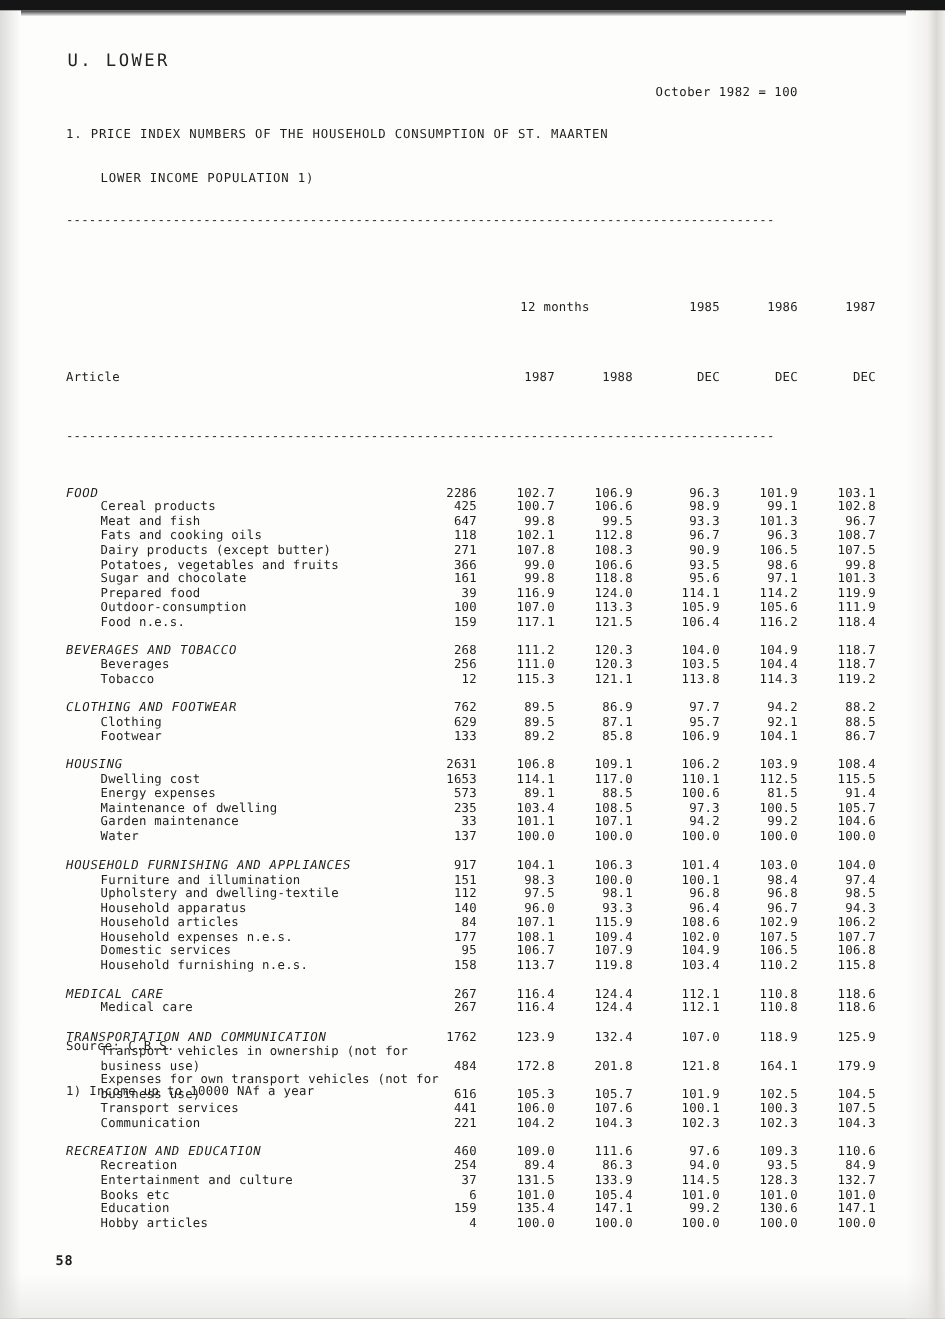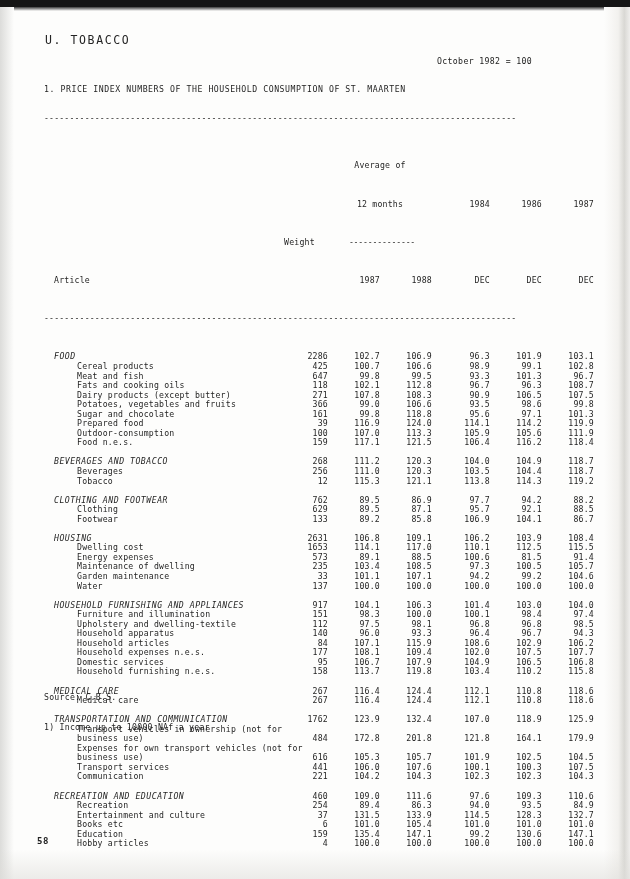--- a/index.html
+++ b/index.html
@@ -107,21 +107,20 @@
 
   .flexrow {
     display: flex;
     align-items: baseline;
     height: 9.55px;
   }
   .art {
     width: 228px;
     flex: 0 0 228px;
     white-space: pre;
-    margin-left: 10px;
   }
   .num {
     flex: 0 0 auto;
     text-align: right;
     white-space: pre;
   }
   .w-weight { width: 46px; }
   .w-a87    { width: 52px; }
   .w-a88    { width: 52px; }
   .w-d85    { width: 58px; }
@@ -161,58 +160,41 @@
 </head>
 <body>
 
 <div id="page">
   <div id="top-band"></div>
   <div id="top-band-soft"></div>
   <div id="left-shade"></div>
 
   <div class="content">
 
-    <div id="section-title">U. TOBACCO</div>
+    <div id="section-title">U. LOWER</div>
 
     <div class="hdr-oct">October 1982 = 100</div>
 
     <div id="table-block">
       <div class="tline caption">1. PRICE INDEX NUMBERS OF THE HOUSEHOLD CONSUMPTION OF ST. MAARTEN</div>
+      <div class="tline caption" style="padding-left:23px;">LOWER INCOME POPULATION 1)</div>
       <div class="rule">---------------------------------------------------------------------------------------------</div>
 
       
-      <div class="flexrow">
-        <div class="art"></div>
-        <div class="num w-weight"></div>
-        <div class="num w-a87" style="width:104px;text-align:center;">Average of</div>
-        <div class="num w-d85"></div>
-        <div class="num w-d86"></div>
-        <div class="num w-d87"></div>
-        <div class="num w-d88"></div>
-      </div>
 
       <div class="flexrow">
         <div class="art"></div>
         <div class="num w-weight"></div>
         <div class="num w-a87" style="width:104px;text-align:center;">12 months</div>
-        <div class="num w-d85">1984</div>
+        <div class="num w-d85">1985</div>
         <div class="num w-d86">1986</div>
         <div class="num w-d87">1987</div>
         <div class="num w-d88">1988</div>
       </div>
 
-      <div class="flexrow">
-        <div class="art"></div>
-        <div class="num w-weight" style="text-align:left;padding-left:2px;">Weight</div>
-        <div class="num w-a87" style="width:104px;text-align:center;letter-spacing:-0.2px;">--------------</div>
-        <div class="num w-d85"></div>
-        <div class="num w-d86"></div>
-        <div class="num w-d87"></div>
-        <div class="num w-d88"></div>
-      </div>
 
       <div class="flexrow">
         <div class="art">Article</div>
         <div class="num w-weight"></div>
         <div class="num w-a87">1987</div>
         <div class="num w-a88">1988</div>
         <div class="num w-d85">DEC</div>
         <div class="num w-d86">DEC</div>
         <div class="num w-d87">DEC</div>
         <div class="num w-d88">DEC</div>

